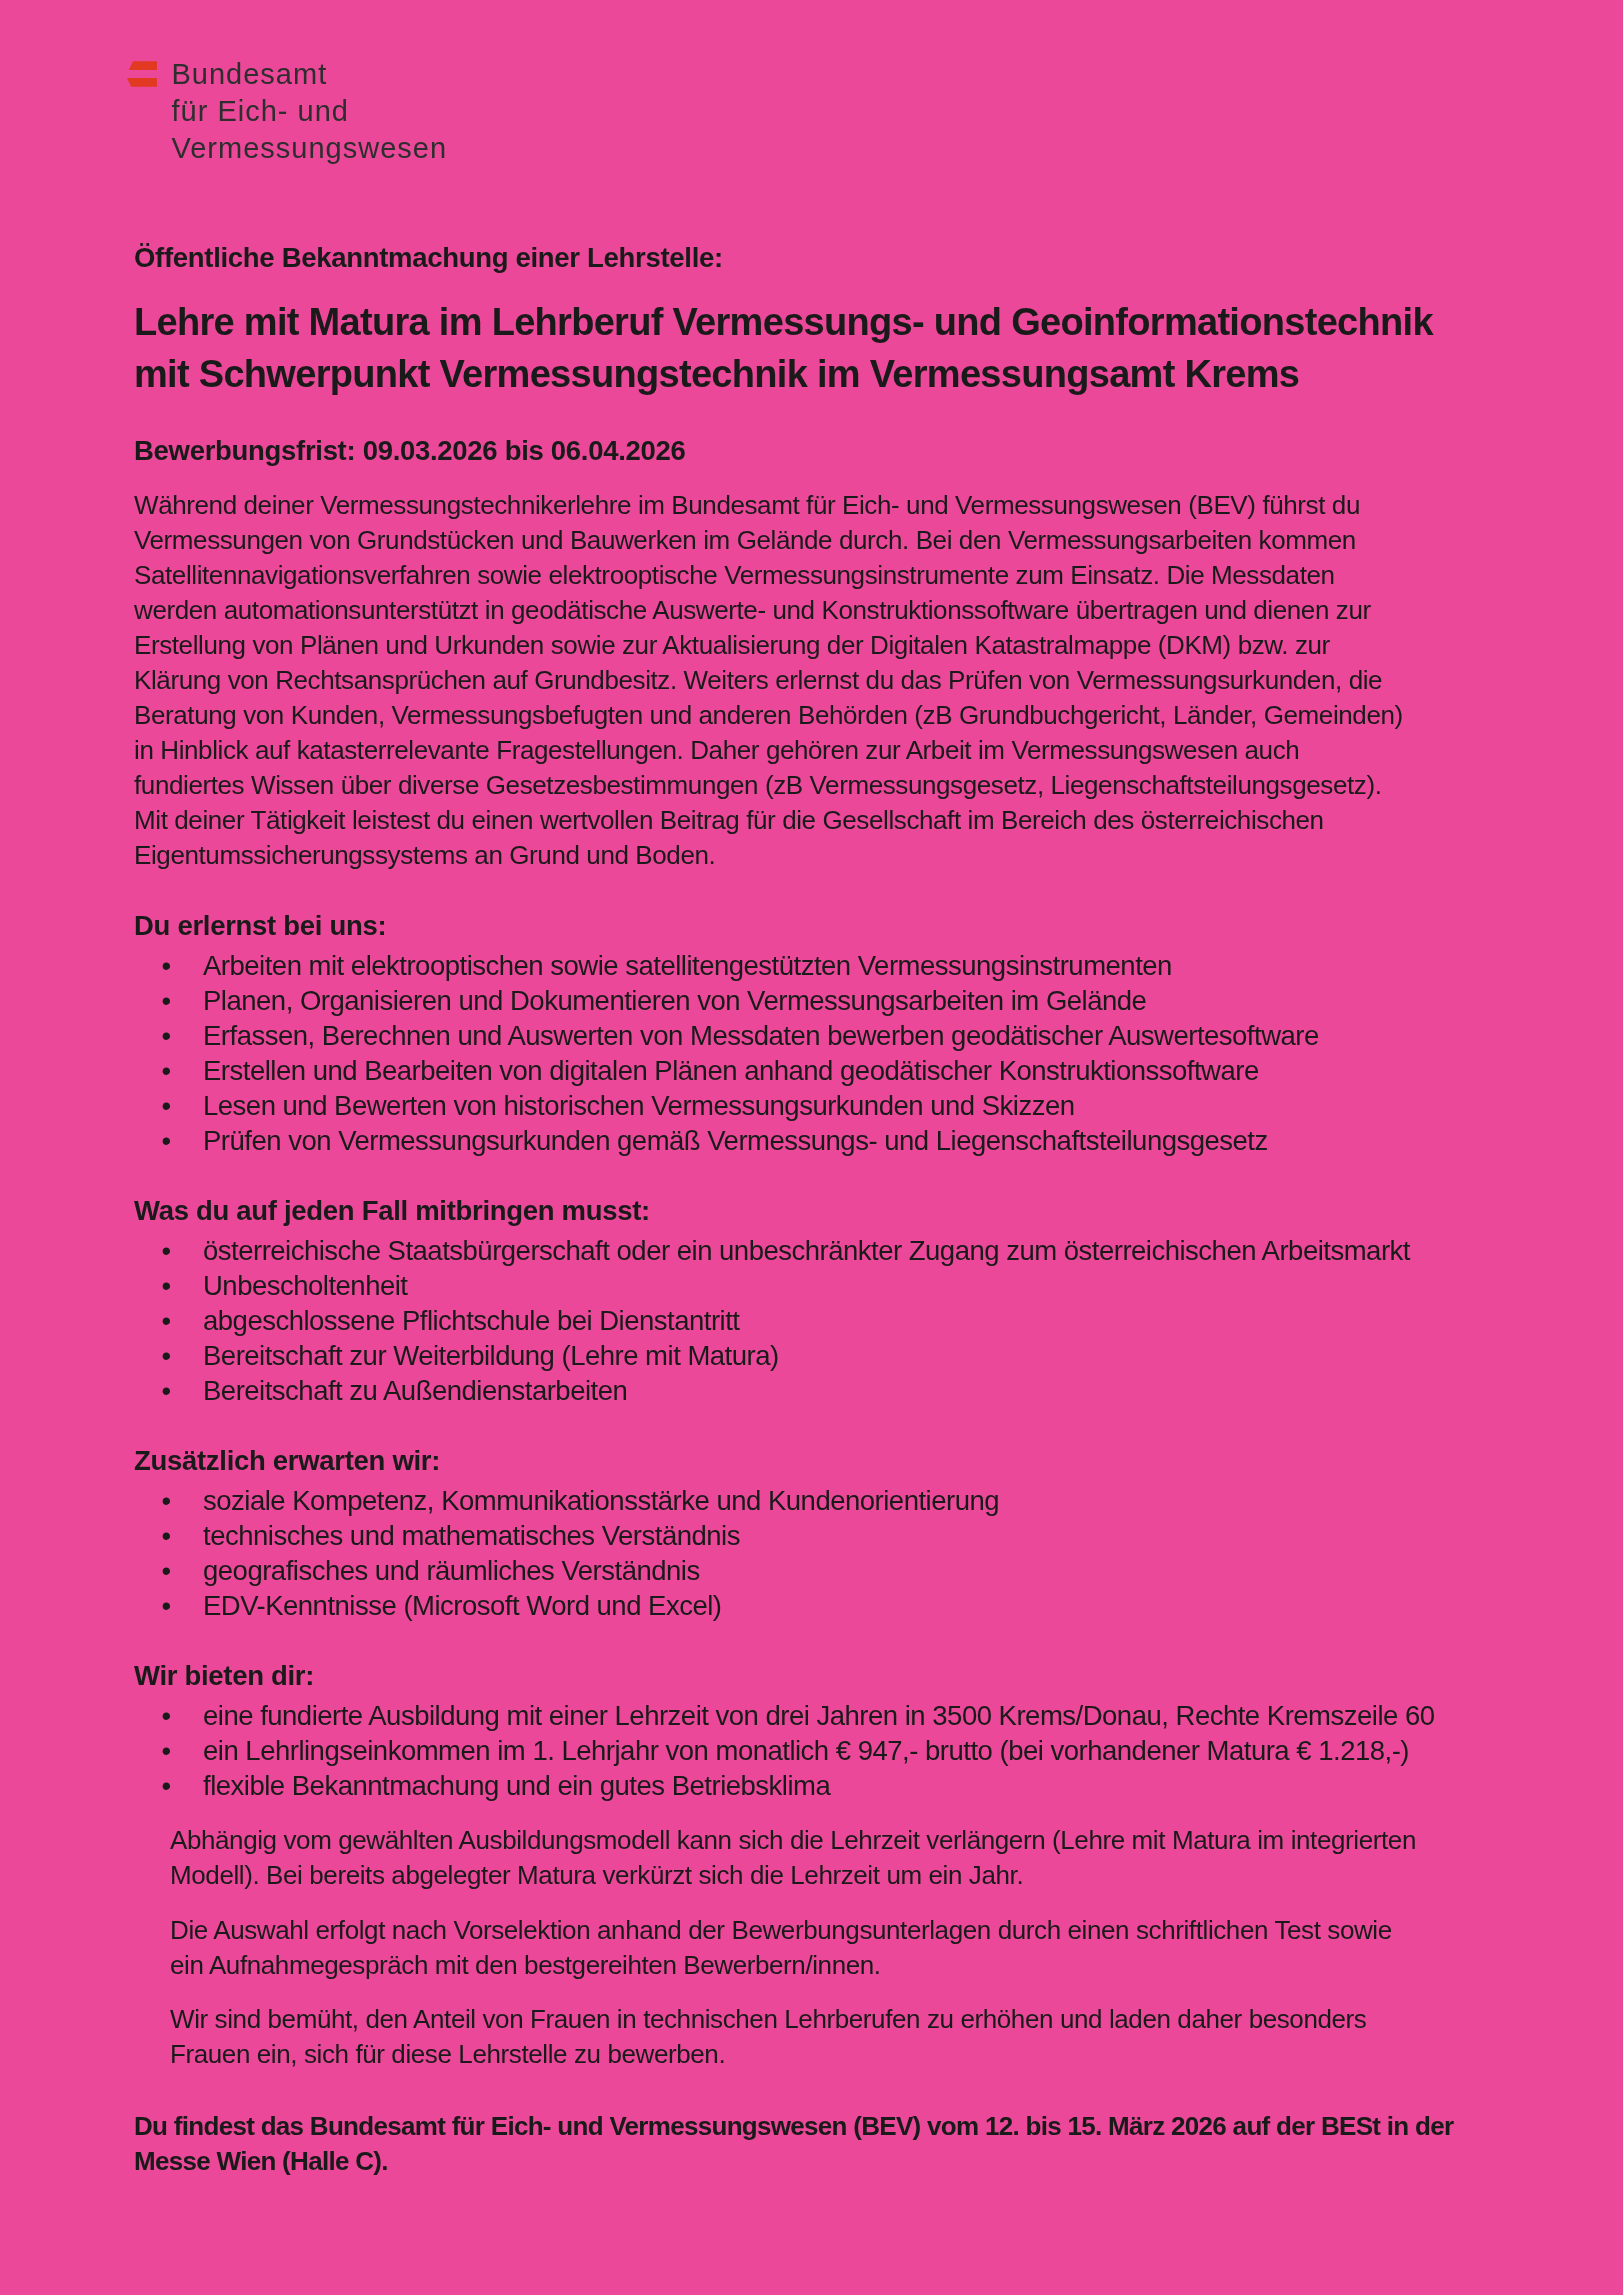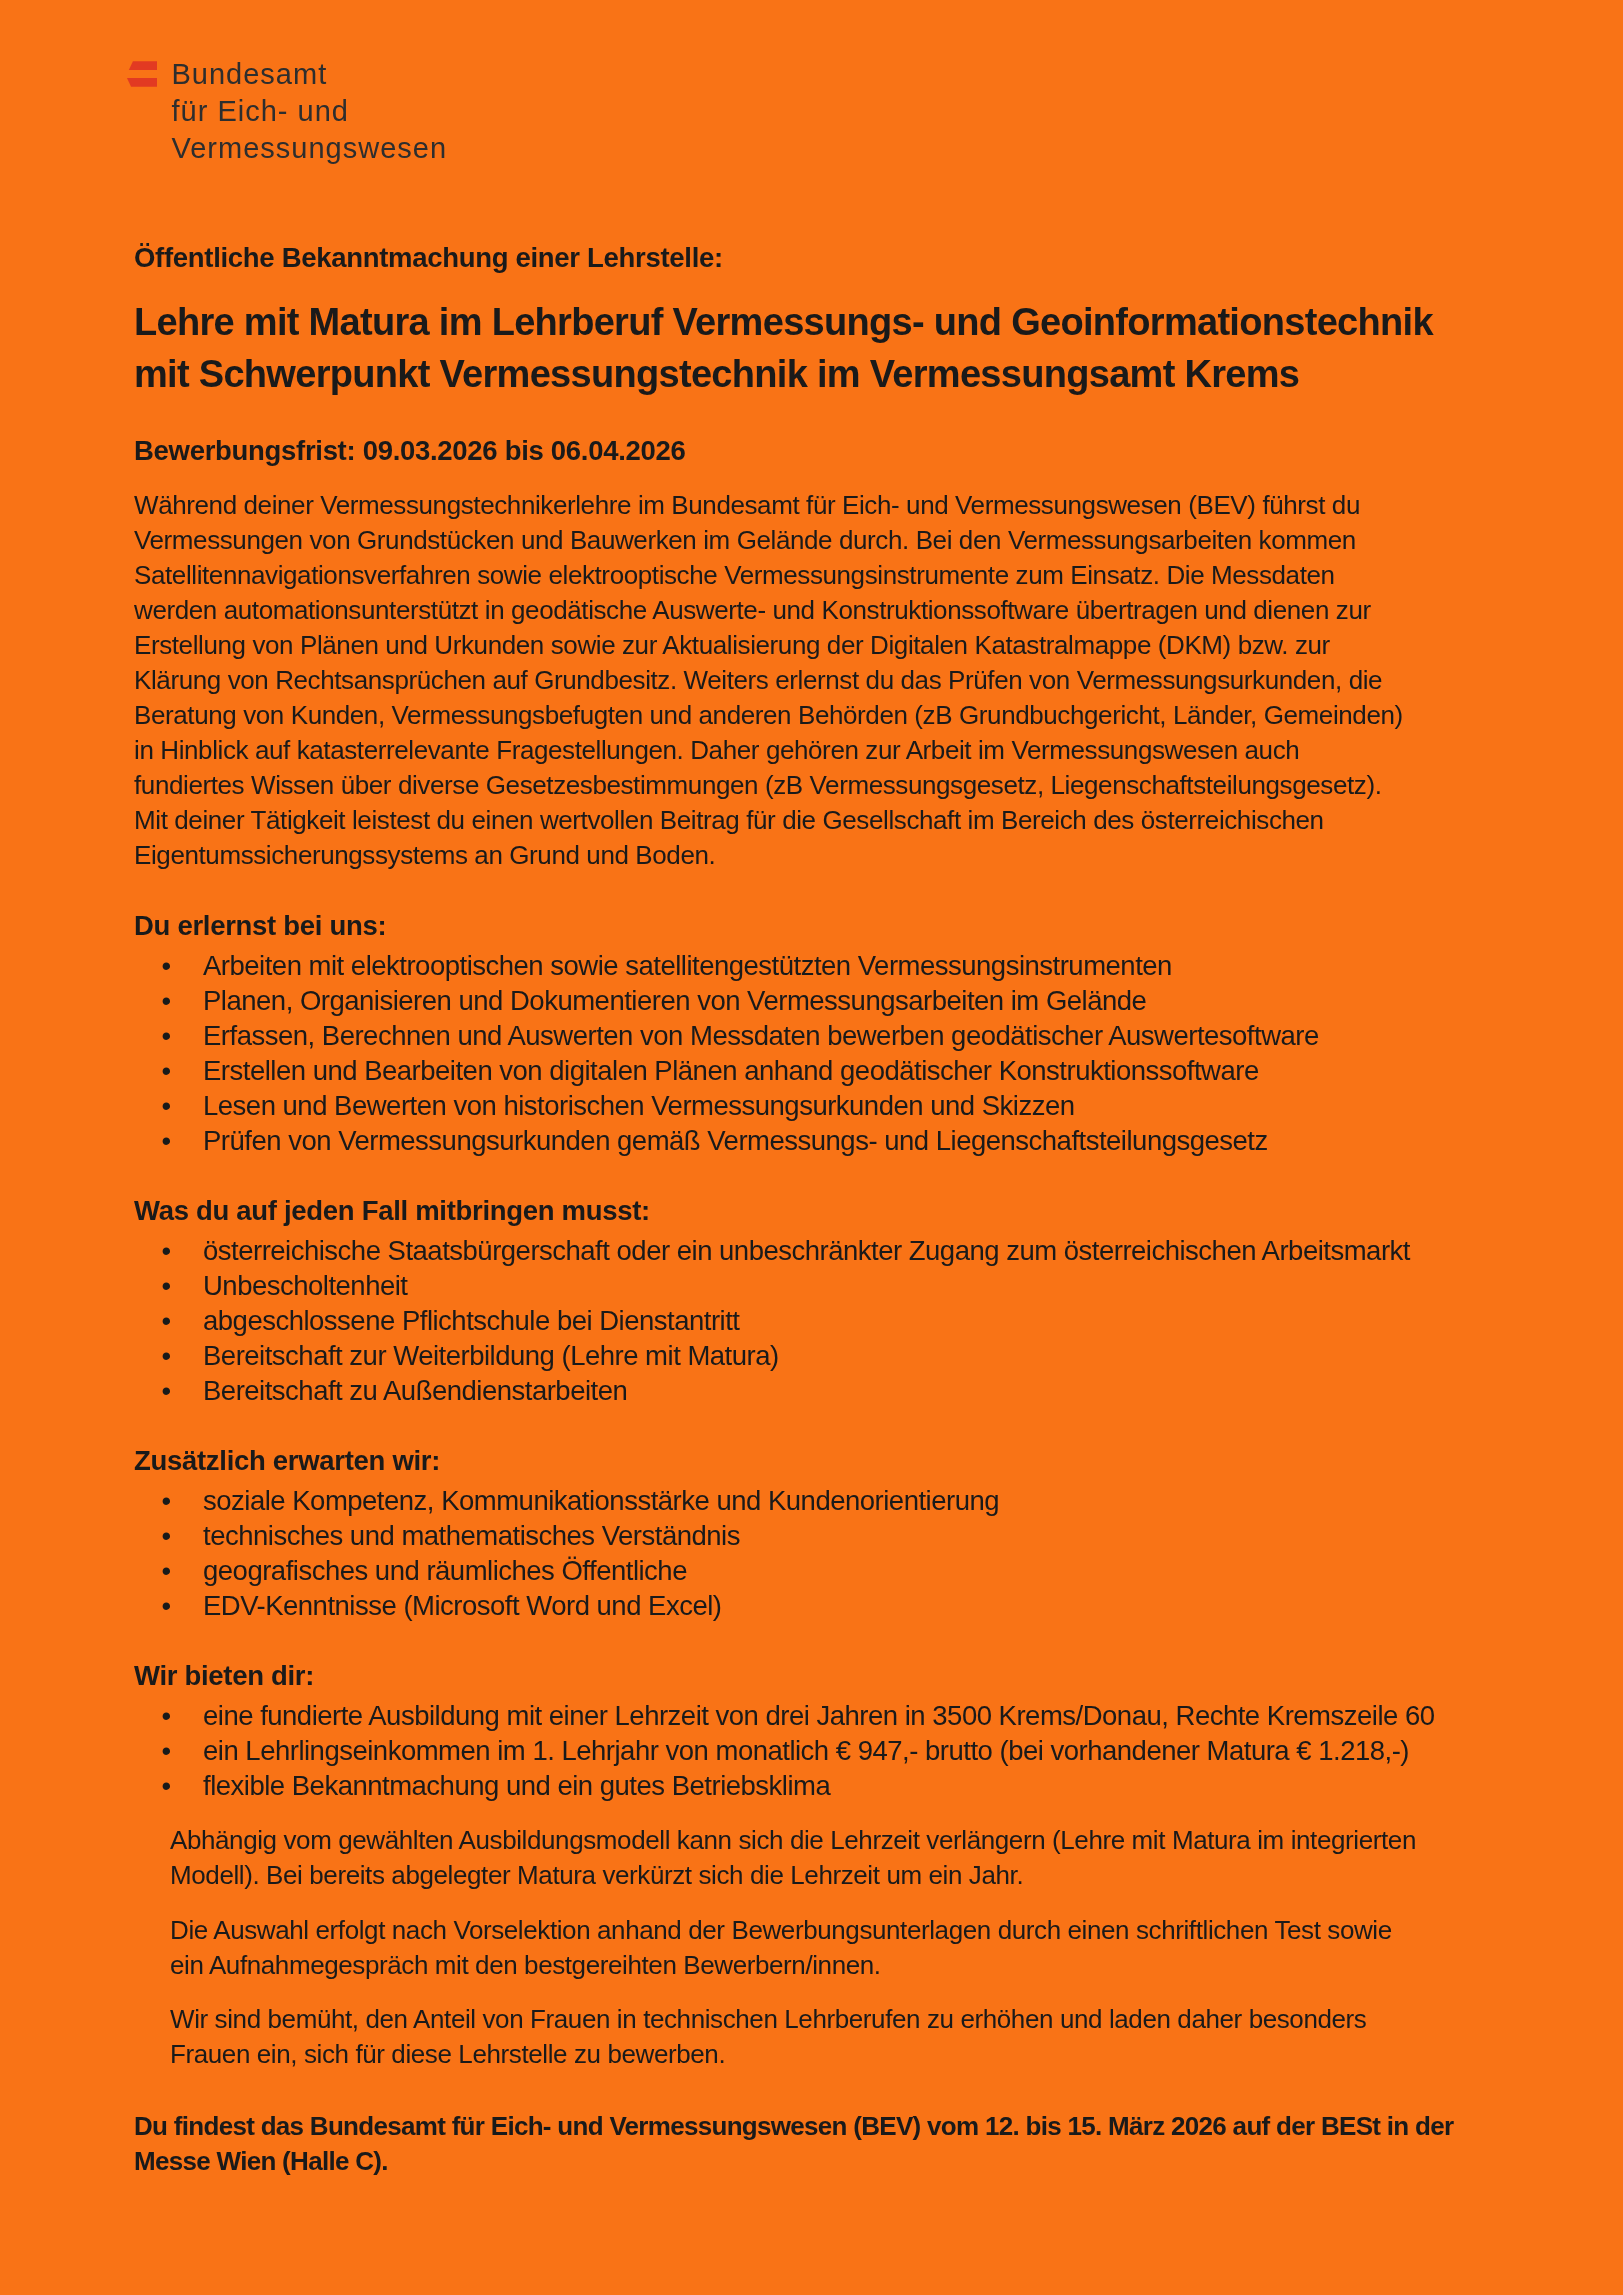--- a/index.html
+++ b/index.html
@@ -4,21 +4,21 @@
 <style>
   html, body {
     margin: 0;
     padding: 0;
     background: #ffffff;
   }
   .page {
     position: relative;
     width: 1623px;
     height: 2295px;
-    background: #f97316;
+    background: #ec4899;
     box-sizing: border-box;
     padding: 56px 121px 0 134px;
     font-family: "Liberation Sans", "DejaVu Sans", sans-serif;
     color: #1a1a1a;
     overflow: hidden;
   }
   
   .logo {
     display: flex;
     align-items: flex-start;
@@ -173,21 +173,21 @@
       <li>Bereitschaft zur Weiterbildung (Lehre mit Matura)</li>
       <li>Bereitschaft zu Außendienstarbeiten</li>
     </ul>
   </section>
 
   <section>
     <h2 class="section-heading">Zusätzlich erwarten wir:</h2>
     <ul class="bullets">
       <li>soziale Kompetenz, Kommunikationsstärke und Kundenorientierung</li>
       <li>technisches und mathematisches Verständnis</li>
-      <li>geografisches und räumliches Öffentliche</li>
+      <li>geografisches und räumliches Verständnis</li>
       <li>EDV-Kenntnisse (Microsoft Word und Excel)</li>
     </ul>
   </section>
 
   <section>
     <h2 class="section-heading">Wir bieten dir:</h2>
     <ul class="bullets">
       <li>eine fundierte Ausbildung mit einer Lehrzeit von drei Jahren in 3500 Krems/Donau, Rechte Kremszeile 60</li>
       <li>ein Lehrlingseinkommen im 1. Lehrjahr von monatlich € 947,- brutto (bei vorhandener Matura € 1.218,-)</li>
       <li>flexible Bekanntmachung und ein gutes Betriebsklima</li>

